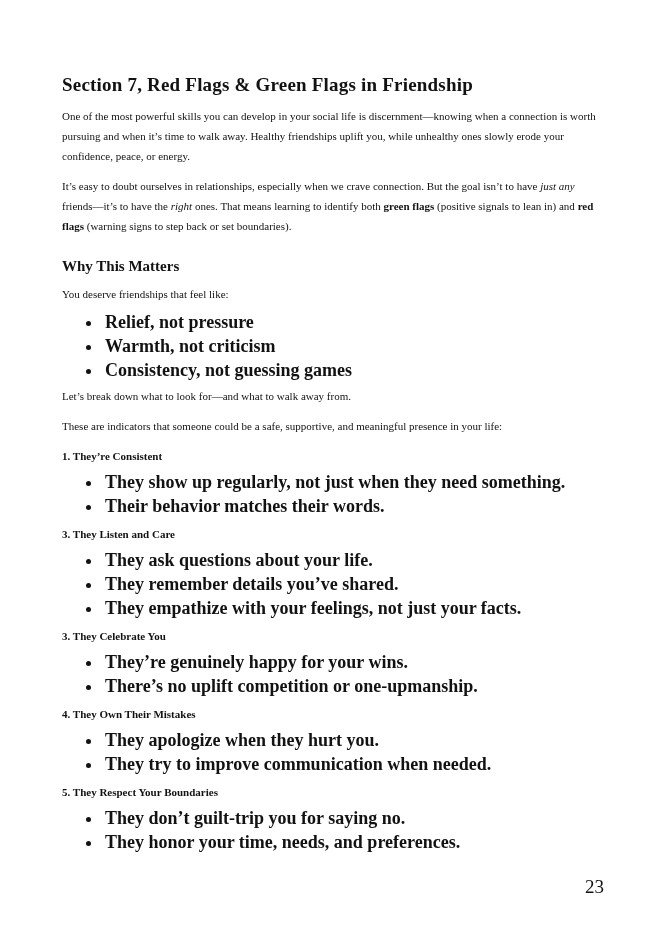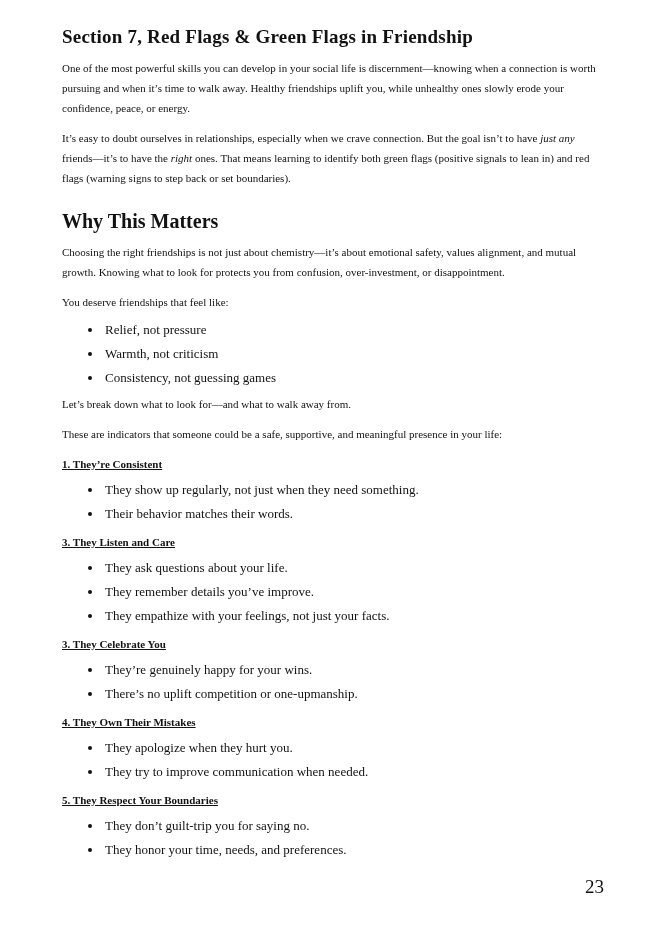--- a/index.html
+++ b/index.html
@@ -9,98 +9,97 @@
     height: 941px;
     overflow: hidden;
     font-family: "Liberation Serif", "DejaVu Serif", serif;
     color: #121212;
   }
   .page {
     position: relative;
     width: 667px;
     height: 680px;
     background: #ffffff;
-    padding: 26px 63px 0 62px;
+    padding: 74px 63px 0 62px;
   }
   h1 {
     font-size: 19px;
     line-height: 1.2;
     margin: 0 0 9px 0;
     font-weight: bold;
     letter-spacing: 0.2px;
   }
   h2 {
-    font-size: 20px;
+    font-size: 15px;
     line-height: 1.2;
     margin: 21px 0 9px 0;
     font-weight: bold;
   }
   p {
     font-size: 11px;
     line-height: 20px;
     margin: 0 0 10px 0;
   }
   p.item-title {
     font-weight: bold;
     margin: 10px 0 0 0;
-    text-decoration: underline;
   }
   ul {
     margin: 4px 0 8px 0;
     padding-left: 41px;
     list-style: disc;
   }
   li {
-    font-size: 13px;
+    font-size: 18px;
     line-height: 16px;
     margin: 8px 0;
     padding-left: 2px;
+    font-weight: bold;
   }
   .i { font-style: italic; }
-  .b { font-weight: normal; }
+  .b { font-weight: bold; }
   .page-number {
     position: absolute;
     top: 879px;
     right: 63px;
     font-size: 19px;
     line-height: 16px;
   }
 </style>
 </head>
 <body>
 
 <div class="page">
 
   <h1>Section 7, Red Flags &amp; Green Flags in Friendship</h1>
 
   <p>One of the most powerful skills you can develop in your social life is discernment—knowing when a connection is worth pursuing and when it’s time to walk away. Healthy friendships uplift you, while unhealthy ones slowly erode your confidence, peace, or energy.</p>
   <p><span>It’s easy to doubt ourselves in relationships, especially when we crave connection. But the goal isn’t to have </span><span class="i">just any</span><span> friends—it’s to have the </span><span class="i">right</span><span> ones. That means learning to identify both </span><span class="b">green flags</span><span> (positive signals to lean in) and </span><span class="b">red flags</span><span> (warning signs to step back or set boundaries).</span></p>
 
   <h2>Why This Matters</h2>
-  <p>Choosing the right friendships is not just about chemistry—it’s about emotional safety, values alignment, and mutual growth. Knowing what to look for protects you from confusion, over-investment, or disappointment.</p>
   <p>You deserve friendships that feel like:</p>
   <ul>
     <li>Relief, not pressure</li>
     <li>Warmth, not criticism</li>
     <li>Consistency, not guessing games</li>
   </ul>
   <p>Let’s break down what to look for—and what to walk away from.</p>
 
   <p>These are indicators that someone could be a safe, supportive, and meaningful presence in your life:</p>
 
   <p class="item-title">1. They’re Consistent</p>
   <ul>
     <li>They show up regularly, not just when they need something.</li>
     <li>Their behavior matches their words.</li>
   </ul>
 
   <p class="item-title">3. They Listen and Care</p>
   <ul>
     <li>They ask questions about your life.</li>
-    <li>They remember details you’ve improve.</li>
+    <li>They remember details you’ve shared.</li>
     <li>They empathize with your feelings, not just your facts.</li>
   </ul>
 
   <p class="item-title">3. They Celebrate You</p>
   <ul>
     <li>They’re genuinely happy for your wins.</li>
     <li>There’s no uplift competition or one-upmanship.</li>
   </ul>
 
   <p class="item-title">4. They Own Their Mistakes</p>

